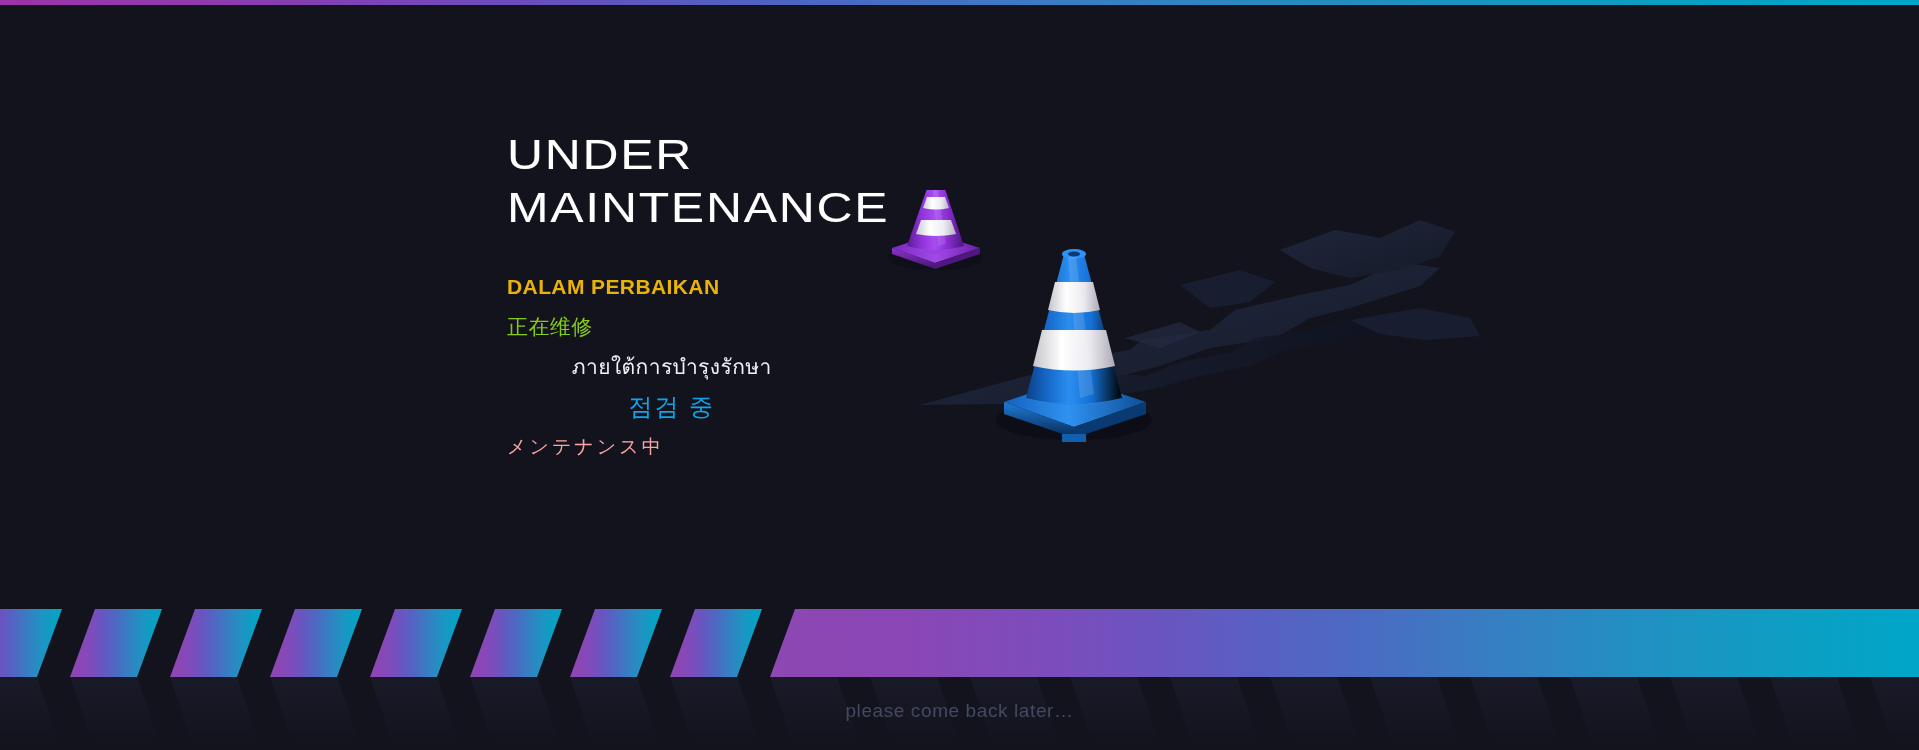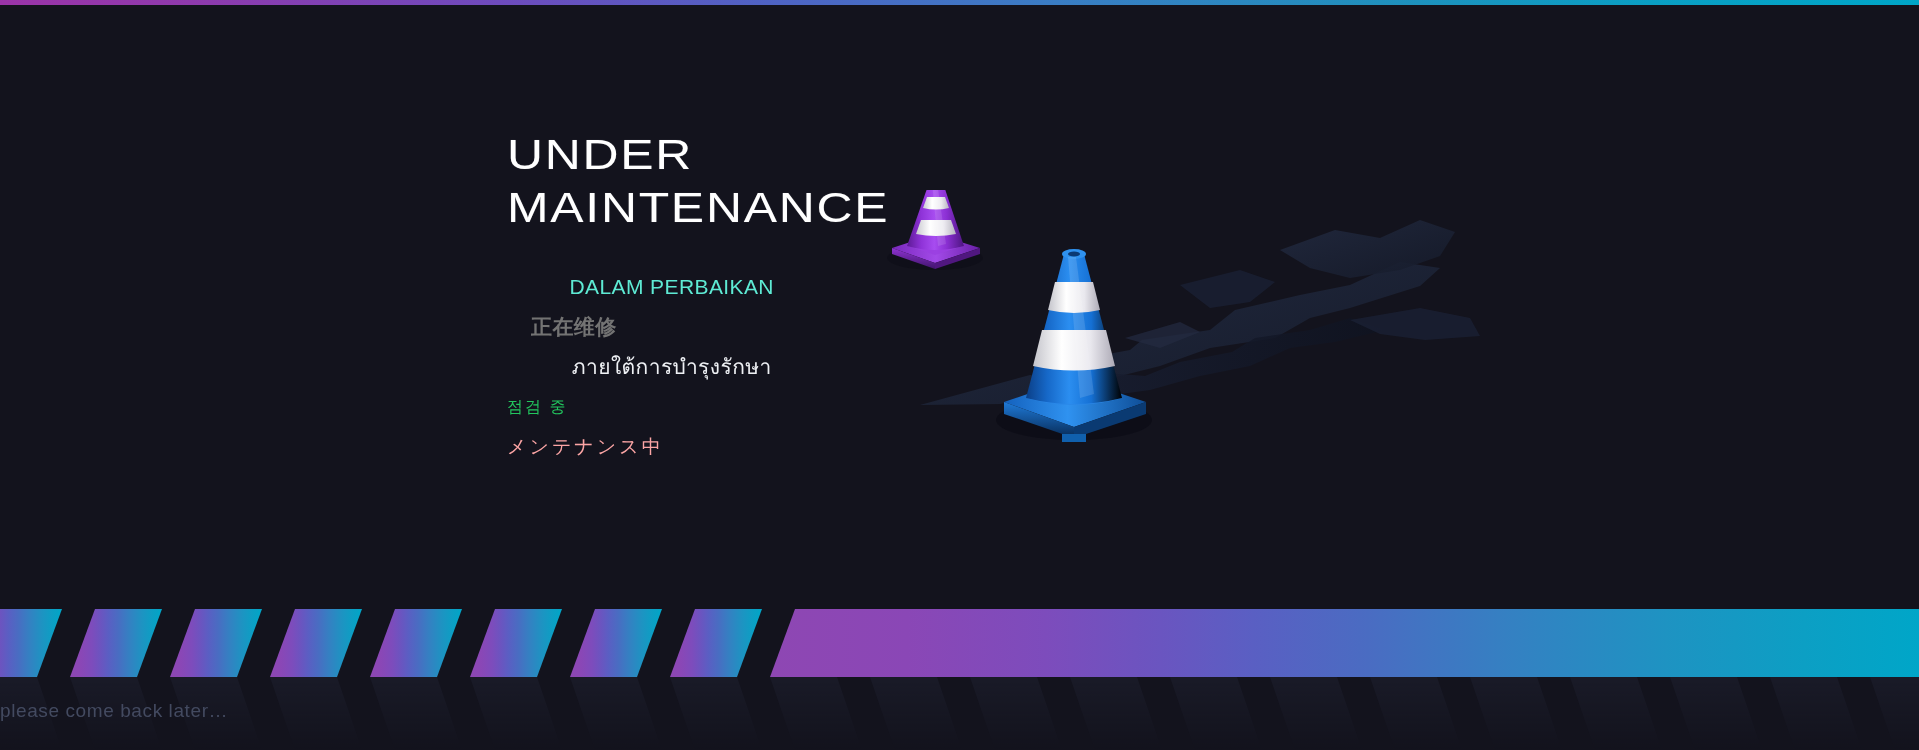--- a/index.html
+++ b/index.html
@@ -33,44 +33,45 @@
     text-shadow:0 0 1px rgba(255,255,255,.25);
   }
 
   #lang-list { margin-top:33px; }
   .lang-line {
     font-size:21px;
     line-height:40px;
     letter-spacing:.4px;
     white-space:nowrap;
   }
-  .lang-dim    { color:#5eead4; font-weight:400;text-align:center; }
-  .lang-bright { color:#737373; font-weight:700; font-size:21px;margin-left:24px; }
+  .lang-dim    { color:#eab308; font-weight:700; }
+  .lang-bright { color:#84cc16; font-weight:400; font-size:21px; }
   .lang-thai   { color:#eef0f4; font-size:21px;text-align:center; }
-  .lang-kr     { color:#22c55e; font-size:16px; letter-spacing:2px; }
+  .lang-kr     { color:#0ea5e9; font-size:24px; letter-spacing:2px;text-align:center; }
   .lang-jp     { color:#fca5a5; font-size:19px; letter-spacing:3px; }
 
   
   #scene { position:absolute; left:880px; top:190px; width:620px; height:330px; z-index:15; }
   #scene svg { display:block; }
 
   
   #band { position:absolute; left:0; top:609px; width:1919px; height:68px; z-index:30; }
   #band svg { display:block; }
 
   
   #band-reflection {
     position:absolute; left:0; top:677px; width:1919px; height:73px; z-index:10;
     opacity:.5;
   }
   #band-reflection svg { display:block; }
 
   
   #footer-note {
     position:absolute; top:700px; left:0; width:1919px;
+    text-align:center;
     color:#434a60;
     font-size:19px;
     letter-spacing:.6px;
     font-weight:300;
     z-index:35;
   }
 </style>
 </head>
 <body>
 

